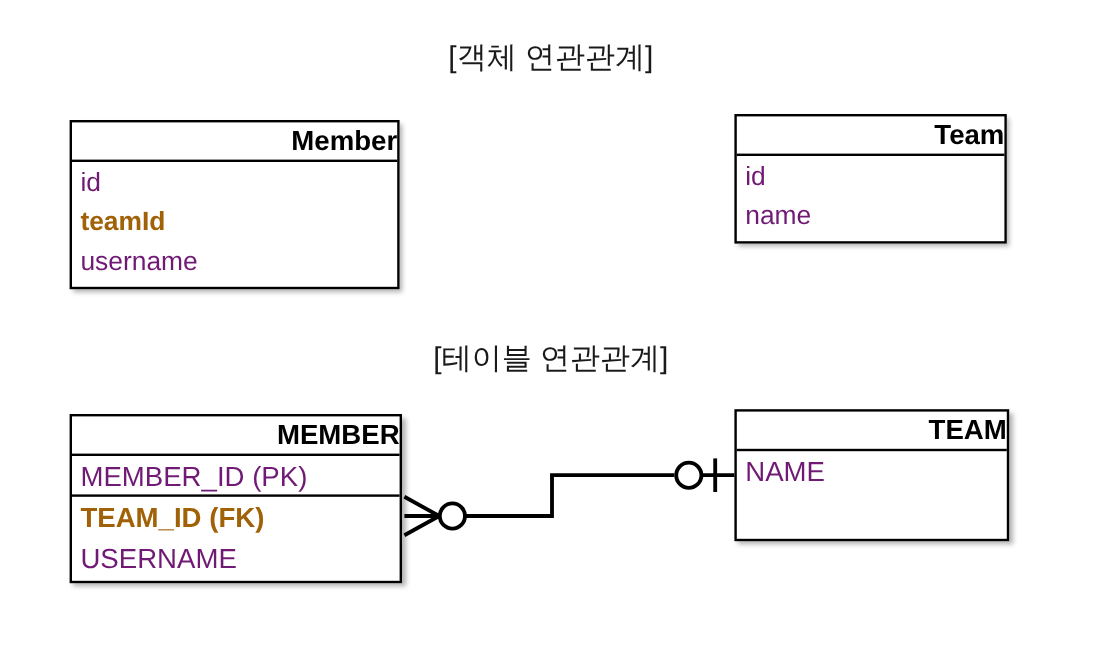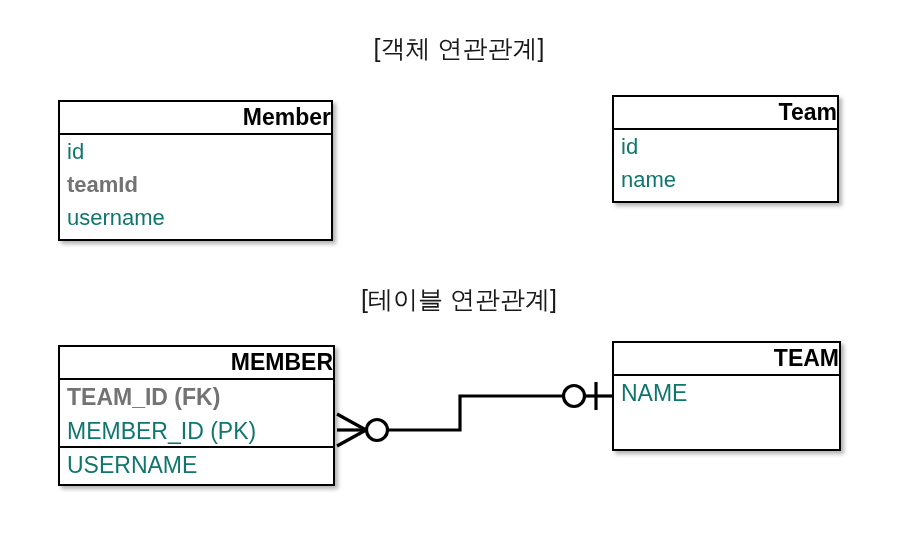--- a/index.html
+++ b/index.html
@@ -49,27 +49,27 @@
     box-sizing: border-box;
     text-align: right;
     color: #000000;
     font-weight: bold;
     border-bottom: 2.5px solid #000000;
     white-space: nowrap;
     overflow: hidden;
   }
   .box .row {
     box-sizing: border-box;
-    color: #0f766e;
+    color: #701a75;
     padding-left: 7px;
     white-space: nowrap;
     overflow: hidden;
   }
   .box .row.strong {
-    color: #737373;
+    color: #a16207;
     font-weight: bold;
   }
   .box .row.sep {
     border-bottom: 2.5px solid #000000;
   }
 
   
   .obj .hdr { font-size: 23px; line-height: 31px; height: 33px; }
   .obj .row { font-size: 22px; line-height: 33px; height: 33px; }
 
@@ -109,22 +109,22 @@
   <div id="box-team-entity" class="box obj">
     <div class="hdr">Team</div>
     <div class="row">id</div>
     <div class="row">name</div>
   </div>
 
   <div id="title-table" class="section-title">[테이블 연관관계]</div>
 
   <div id="box-member-table" class="box tbl">
     <div class="hdr">MEMBER</div>
+    <div class="row sep">MEMBER_ID (PK)</div>
     <div class="row strong">TEAM_ID (FK)</div>
-    <div class="row sep">MEMBER_ID (PK)</div>
     <div class="row">USERNAME</div>
   </div>
 
   <div id="box-team-table" class="box tbl">
     <div class="hdr">TEAM</div>
     <div class="row">NAME</div>
   </div>
 
   <svg id="relationship-connector" viewBox="0 0 918 538">
     <g fill="none" stroke="#000000" stroke-width="3.2" stroke-linecap="butt" stroke-linejoin="miter">

